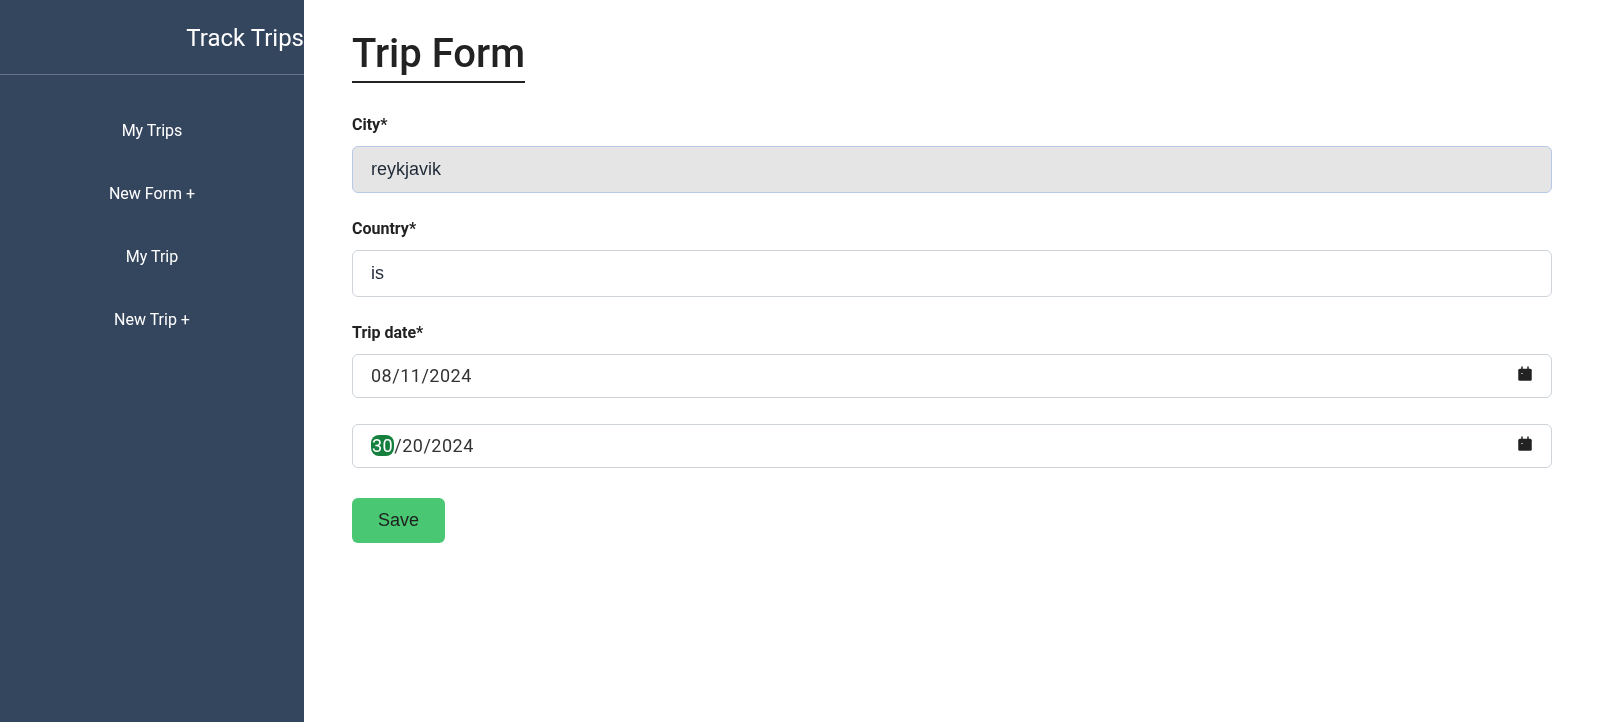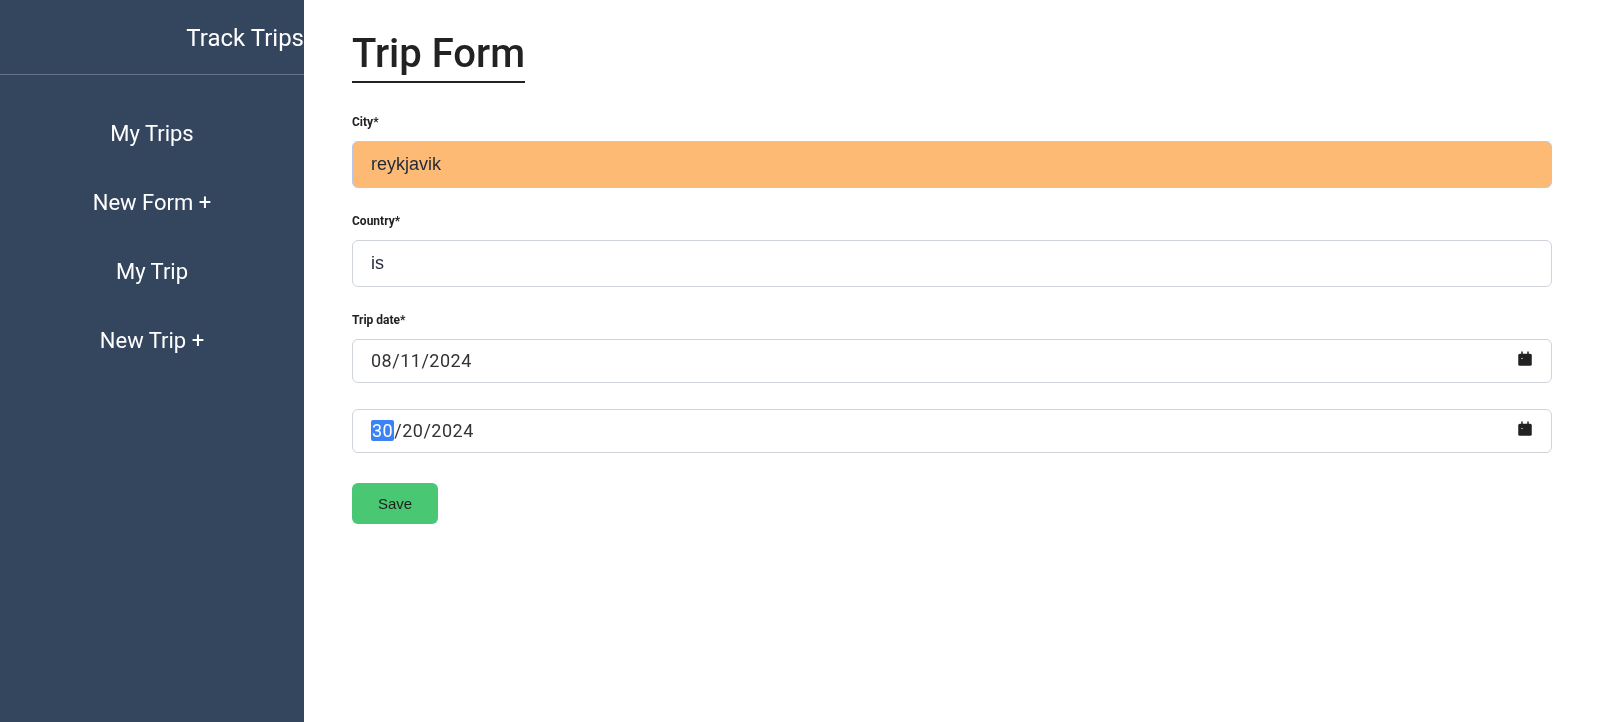--- a/index.html
+++ b/index.html
@@ -25,21 +25,21 @@
       padding: 24px 0 22px;
       border-bottom: 1px solid rgba(255,255,255,0.25);
     }
     .sidebar-nav {
       padding-top: 24px;
       display: flex;
       flex-direction: column;
     }
     .sidebar-item {
       text-align: center;
-      font-size: 22px;
+      font-size: 16px;
       font-weight: 400;
       padding: 22px 0;
       cursor: pointer;
     }
     .main {
       flex: 1;
       padding: 30px 48px 30px 48px;
     }
     .page-title {
       font-size: 40px;
@@ -47,38 +47,38 @@
       border-bottom: 2px solid #222;
       display: inline-block;
       padding-bottom: 4px;
       margin-bottom: 32px;
       color: #222;
     }
     .form-group {
       margin-bottom: 26px;
     }
     .form-label {
-      font-size: 12px;
+      font-size: 16px;
       font-weight: 700;
       color: #222;
       display: block;
       margin-bottom: 12px;
     }
     .form-input {
       width: 100%;
       font-size: 18px;
       padding: 12px 18px;
       border: 1px solid #cfd4da;
       border-radius: 6px;
       background: #ffffff;
       color: #1f2937;
       outline: none;
     }
     .form-input.autofill {
-      background: #fdba74;
+      background: #e5e5e5;
       border-color: #b9c8e8;
     }
     .date-wrap {
       position: relative;
       width: 100%;
     }
     .form-input.date {
       color: #333;
       font-family: inherit;
       padding-right: 46px;
@@ -87,30 +87,30 @@
     }
     .calendar-icon {
       position: absolute;
       right: 18px;
       top: 50%;
       transform: translateY(-50%);
       pointer-events: none;
       color: #222;
     }
     .date-text .hl {
-      background: #3b82f6;
+      background: #15803d;
       color: #ffffff;
       padding: 0 1px;
-      border-radius: 2px;
+      border-radius: 8px;
     }
     .btn-save {
       display: inline-block;
       background: #49c772;
       color: #1f1f1f;
-      font-size: 15px;
+      font-size: 18px;
       border: none;
       border-radius: 6px;
       padding: 12px 26px;
       cursor: pointer;
       margin-top: 4px;
     }
   </style>
 </head>
 <body>
 

